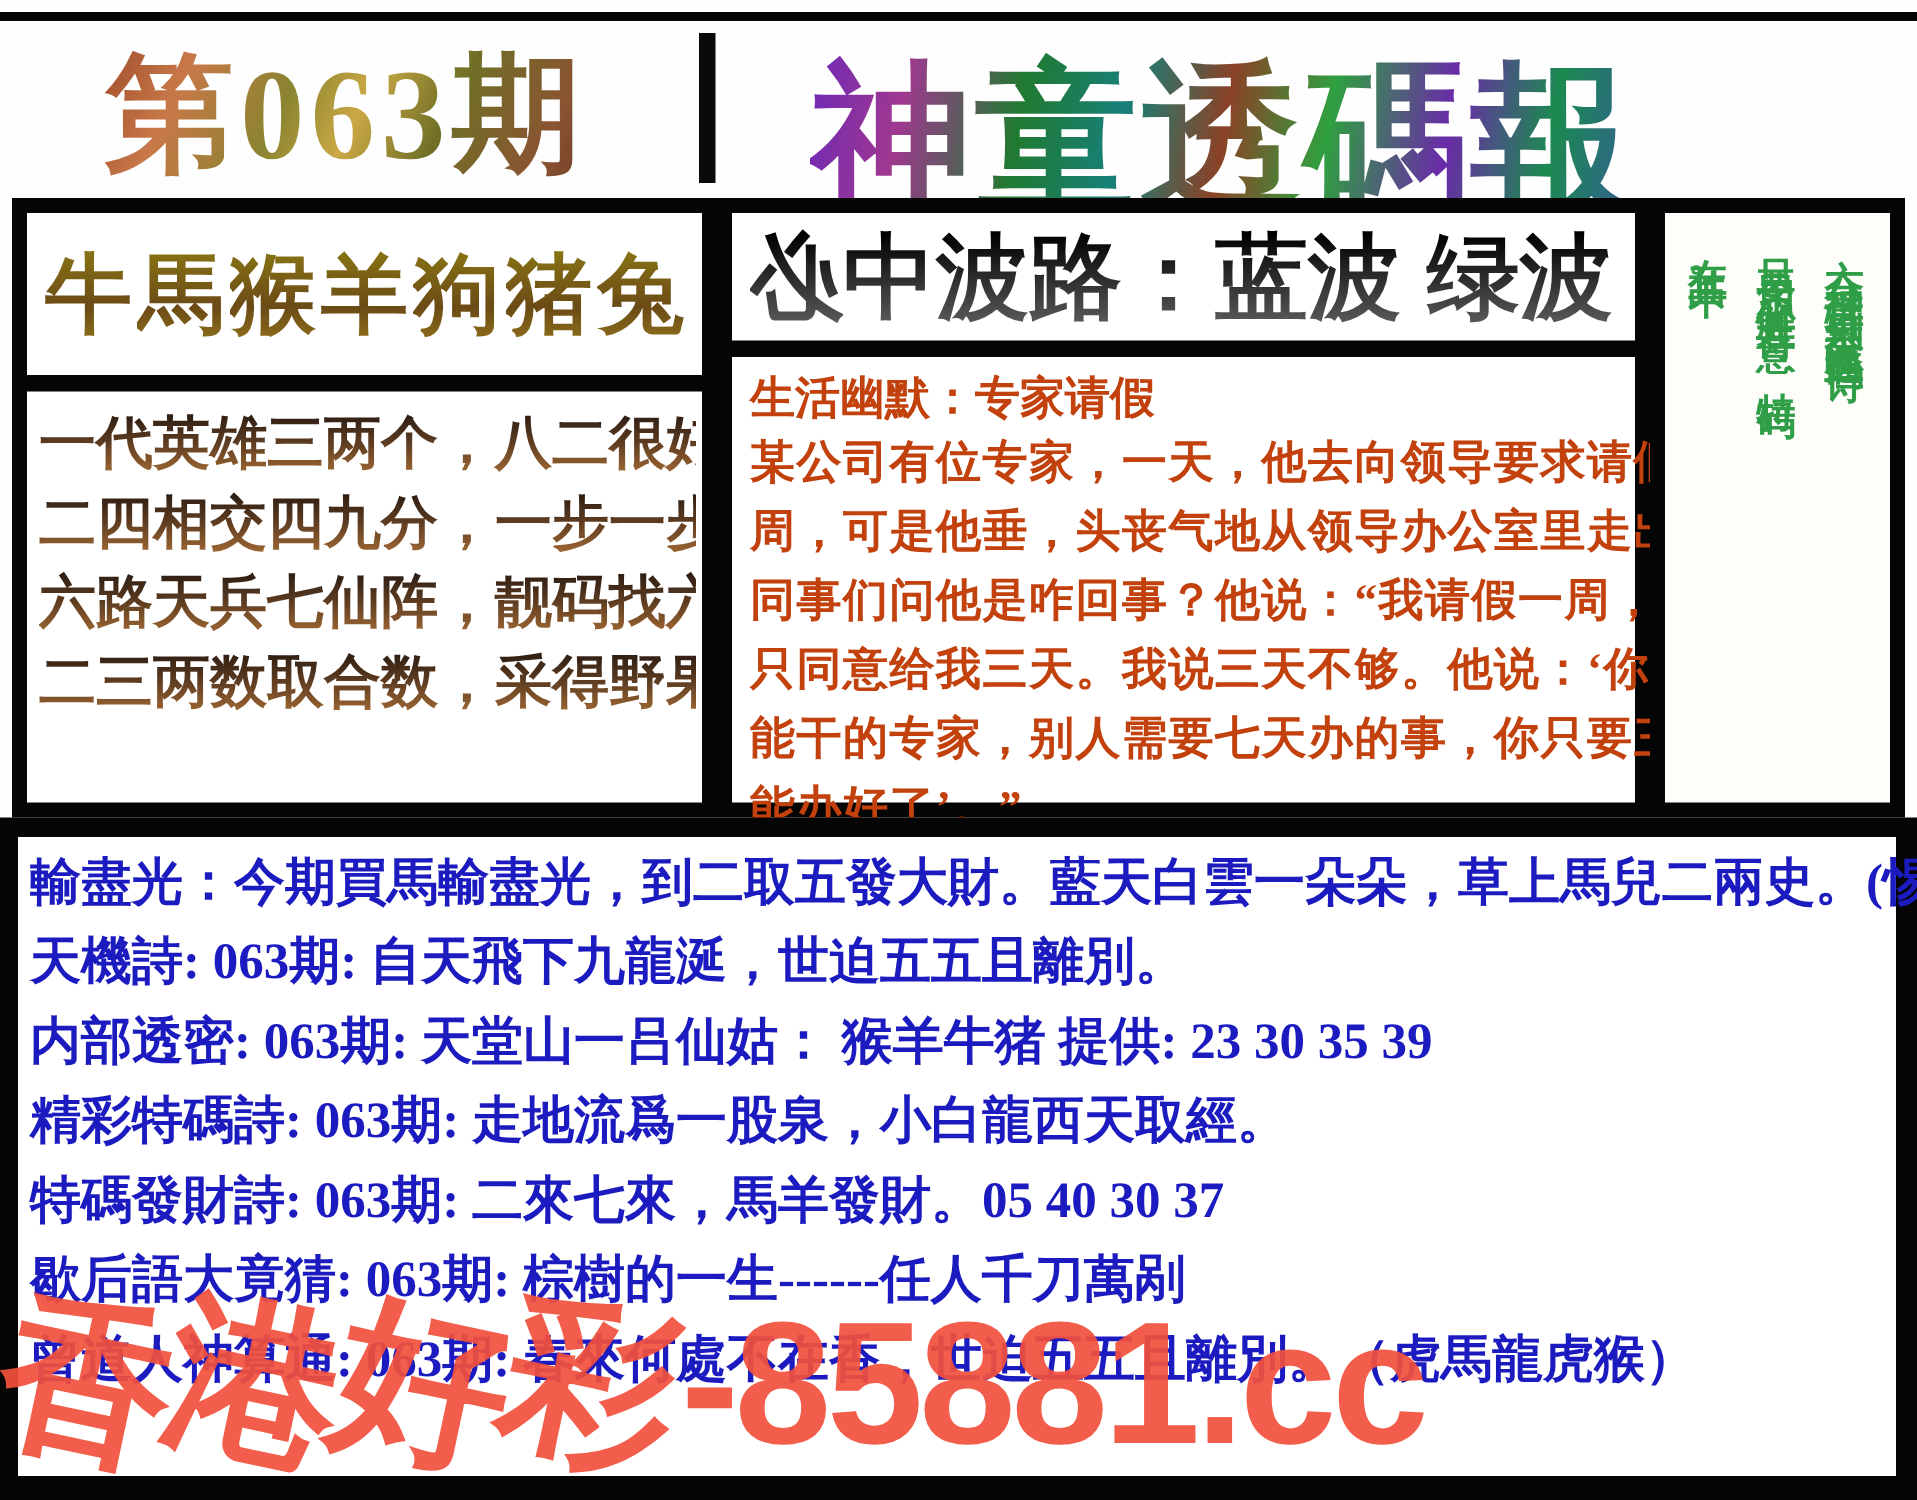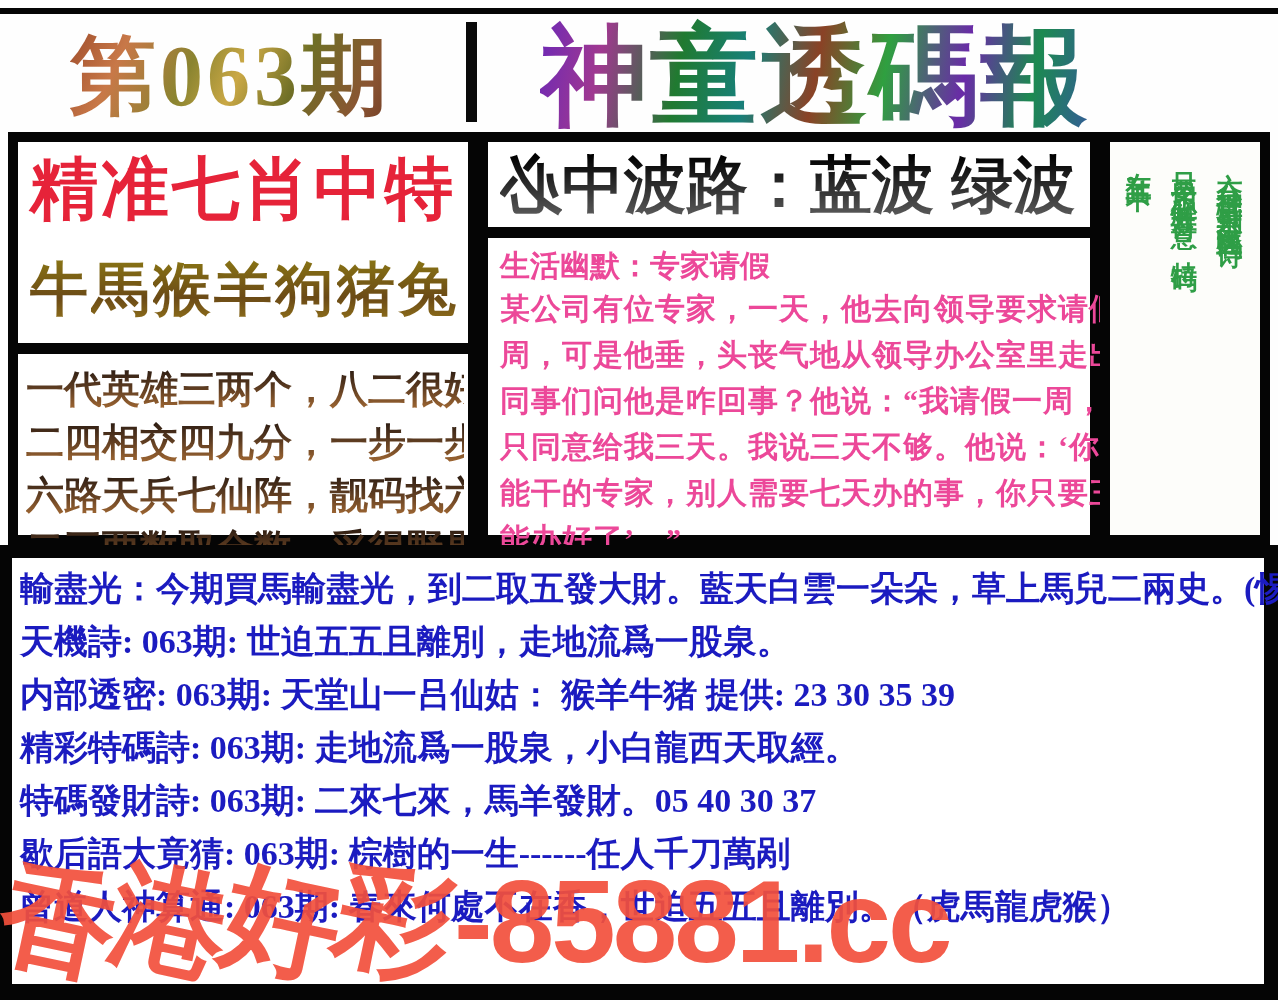--- a/index.html
+++ b/index.html
@@ -9,21 +9,21 @@
   }
   
   .top-rule { position:absolute; top:8px; left:0; width:1278px; height:6px; background:#050505; }
   .issue {
     position:absolute; top:18px; left:70px; font-size:86px; font-weight:bold; letter-spacing:4px;
     background:linear-gradient(115deg,#9c4a2a 0%,#c87848 18%,#8a8430 38%,#caa845 52%,#6f6f26 68%,#8a5432 88%,#6e3a24 100%);
     -webkit-background-clip:text; background-clip:text; color:transparent;
   }
   .header-divider { position:absolute; left:466px; top:22px; width:11px; height:100px; background:#0a0a0a; }
   .masthead {
-    position:absolute; top:4px; left:540px; font-size:108px; font-weight:bold;
+    position:absolute; top:20px; left:540px; font-size:108px; font-weight:bold;
     font-family:Liberation Serif, serif; letter-spacing:2px;
     background:linear-gradient(100deg,#6a28b8 0%,#a03890 12%,#207a30 26%,#17807a 38%,#8a4226 50%,#2fa040 62%,#6a2aa8 76%,#1c8a50 88%,#345a9a 100%);
     -webkit-background-clip:text; background-clip:text; color:transparent;
   }
   
   .left-box {
     position:absolute; left:8px; top:132px; width:470px; height:413px;
     border:10px solid #050505; box-sizing:border-box; background:#fff;
   }
   .headline { margin-top:2px; text-align:center; font-size:68px; font-weight:bold; letter-spacing:3px; color:#e62339; }
@@ -49,21 +49,21 @@
   }
   .wave-header {
     height:85px; border-bottom:11px solid #050505; display:flex; align-items:center;
     padding-left:12px; font-size:62px; font-weight:bold; font-family:"Liberation Sans", sans-serif;
   }
   .wave-grad {
     background:linear-gradient(180deg,#000 15%,#6a6a6a 100%);
     -webkit-background-clip:text; background-clip:text; color:transparent;
   }
   .mirror { display:inline-block; transform:scaleX(-1); }
-  .humor { padding:8px 10px 0 12px; color:#ec4899; font-weight:bold; }
+  .humor { padding:8px 10px 0 12px; color:#c2410c; font-weight:bold; }
   .humor-title { font-size:30px; line-height:40px; }
   .humor-line { font-size:30px; line-height:46px; white-space:nowrap; letter-spacing:1px; }
   .right-box {
     position:absolute; left:1100px; top:132px; width:170px; height:413px;
     border:10px solid #050505; box-sizing:border-box; background:#fdfdfa;
   }
   .sidebar-cols { display:flex; justify-content:space-between; padding:10px 12px; height:100%; box-sizing:border-box; }
   .v-col {
     writing-mode:vertical-rl; text-orientation:upright;
     font-size:26px; font-weight:bold; letter-spacing:7px; color:#2f9e46;
@@ -91,21 +91,20 @@
 
 <div class="page">
 
   <div class="top-rule"></div>
 
   <div class="issue">第063期</div>
   <div class="header-divider"></div>
   <div class="masthead">神童透碼報</div>
 
   <div class="left-box">
-    <div class="headline">精准七肖中特</div>
     <div class="zodiac-row">
       <span>牛</span>
       <span>馬</span>
       <span>猴</span>
       <span>羊</span>
       <span>狗</span>
       <span>猪</span>
       <span>兔</span>
     </div>
     <div class="left-divider"></div>
@@ -138,21 +137,21 @@
       <div class="v-col">在其中。</div>
       <div class="v-col">只要用心解开诗意，特码</div>
       <div class="v-col">六合神童特别奉献透码诗</div>
     </div>
   </div>
 
   <div class="mid-rule"></div>
 
   <div class="bottom">
     <div class="b-line">輸盡光：今期買馬輸盡光，到二取五發大財。藍天白雲一朵朵，草上馬兒二兩史。(惕)</div>
-    <div class="b-line">天機詩: 063期: 世迫五五且離別，走地流爲一股泉。</div>
+    <div class="b-line">天機詩: 063期: 自天飛下九龍涎，世迫五五且離別。</div>
     <div class="b-line">内部透密: 063期: 天堂山一吕仙姑：  猴羊牛猪 提供: 23 30 35 39</div>
     <div class="b-line">精彩特碼詩: 063期: 走地流爲一股泉，小白龍西天取經。</div>
     <div class="b-line">特碼發財詩: 063期: 二來七來，馬羊發財。05 40 30 37</div>
     <div class="b-line">歇后語大竟猜: 063期: 棕樹的一生------任人千刀萬剐</div>
     <div class="b-line">曾道人神算通: 063期: 春來何處不在香，世迫五五且離別。（虎馬龍虎猴）</div>
   </div>
 
   <div class="bottom-border"></div>
 
   <div class="watermark">

